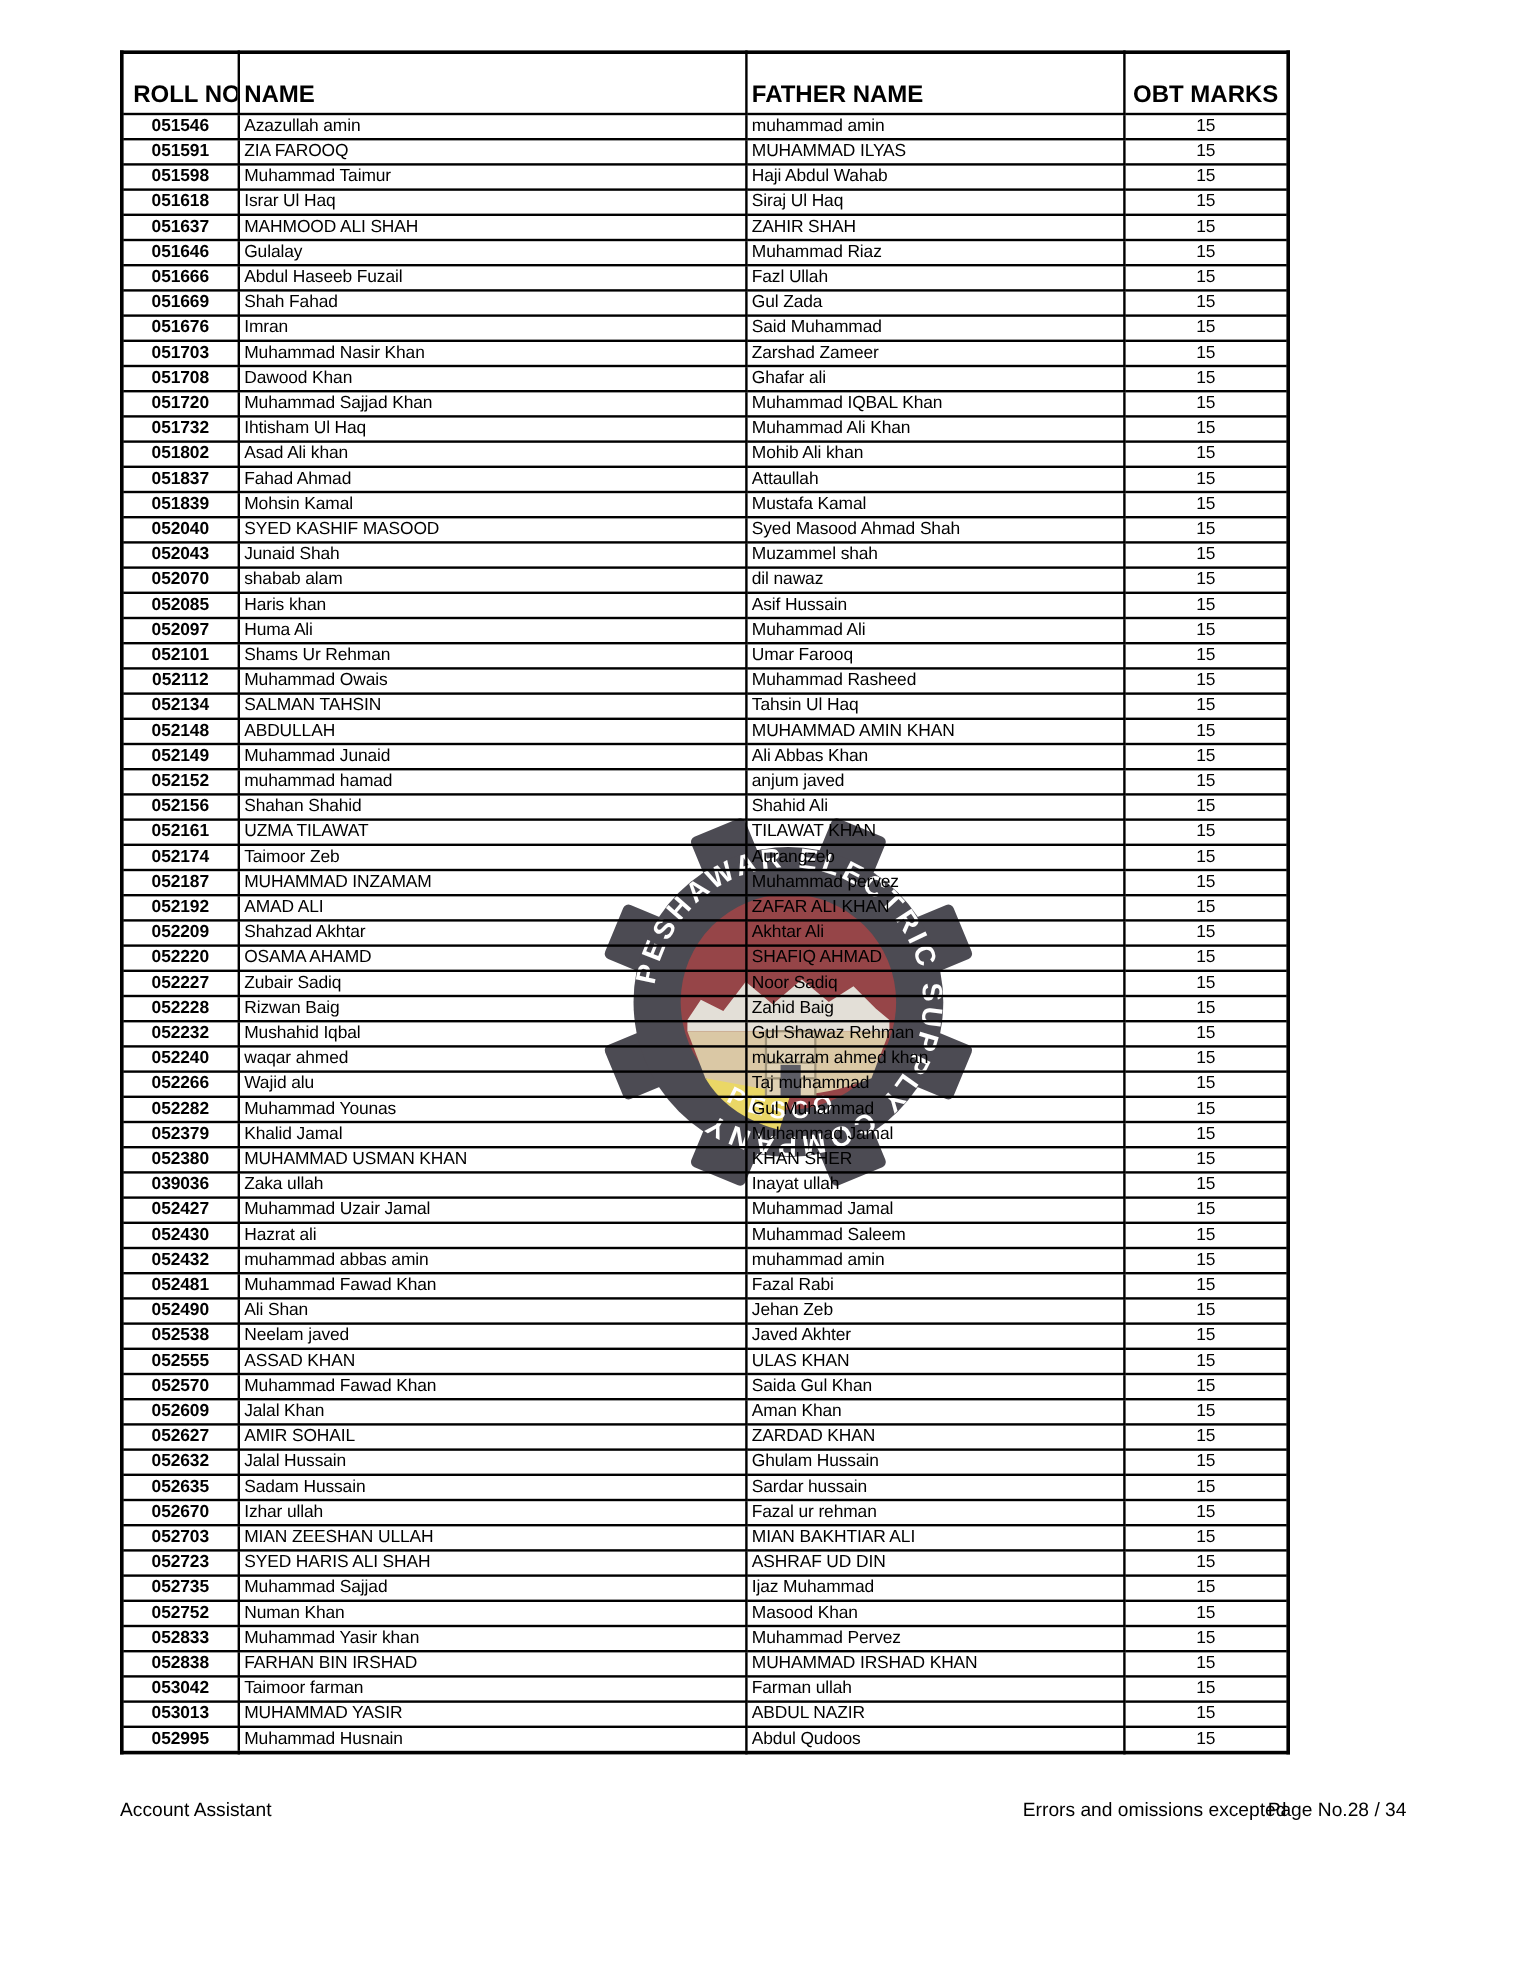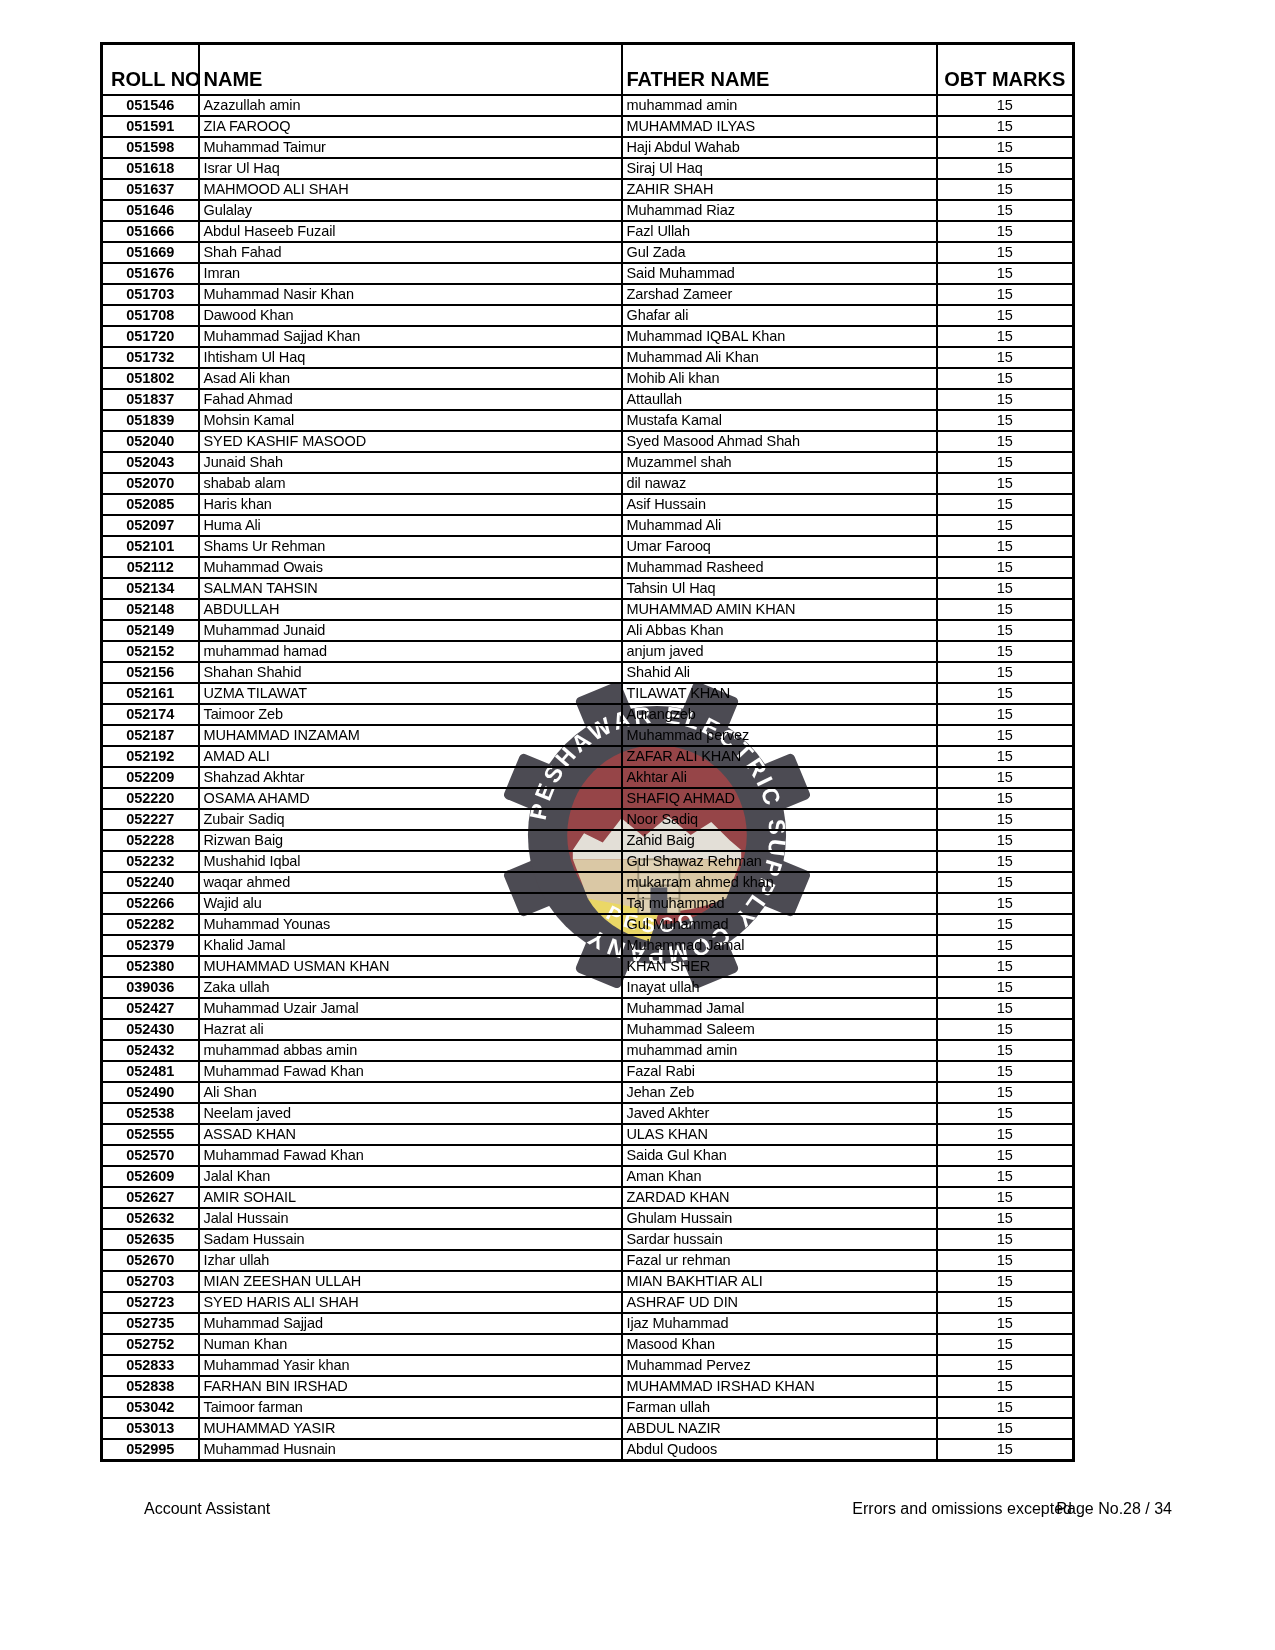--- a/index.html
+++ b/index.html
@@ -30,21 +30,21 @@
   table.results th.c-marks{text-align:center;}
   table.results td{
     height:17px;padding:1px 4px;font-size:14.5px;line-height:17px;letter-spacing:-0.1px;
   }
   td.c-roll{font-weight:bold;text-align:center;}
   td.c-name,td.c-father{text-align:left;}
   td.c-marks{text-align:center;}
   
   .footer{position:absolute;left:100px;width:1072px;top:1500px;height:22px;
     font-size:16px;z-index:1;}
-  .footer .f-left{position:absolute;left:0;margin-left:44px;}
+  .footer .f-left{position:absolute;left:0;}
   .footer .f-center{position:absolute;left:0;right:100px;text-align:right;}
   .footer .f-right{position:absolute;right:0;}
 </style>
 </head>
 <body>
 
 <div class="watermark">
   <svg viewBox="0 0 340 340" width="318" height="318">
     <g fill="#26242e">
       <rect x="144" y="2" width="52" height="50" rx="5" transform="rotate(22.5 170 170)"></rect>

